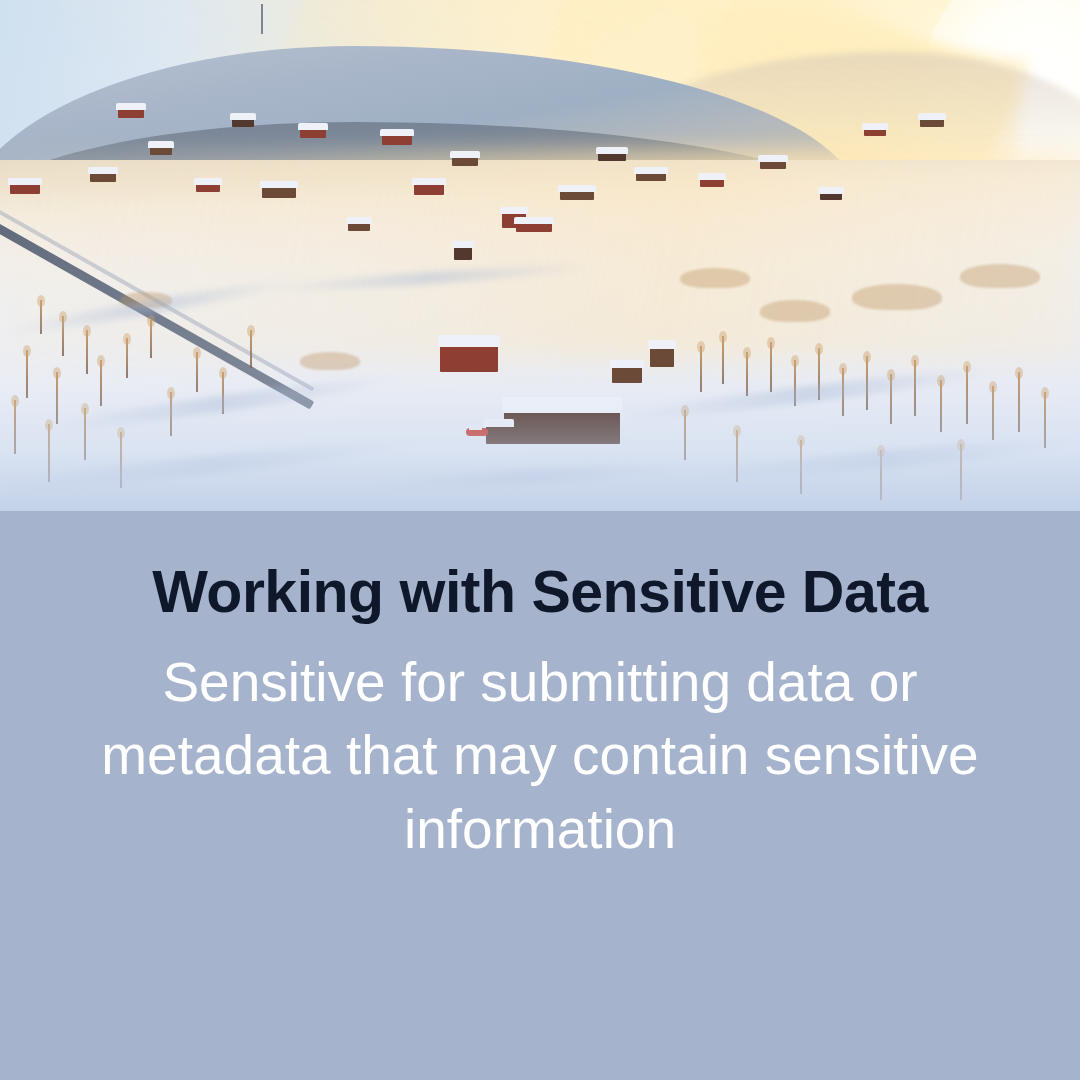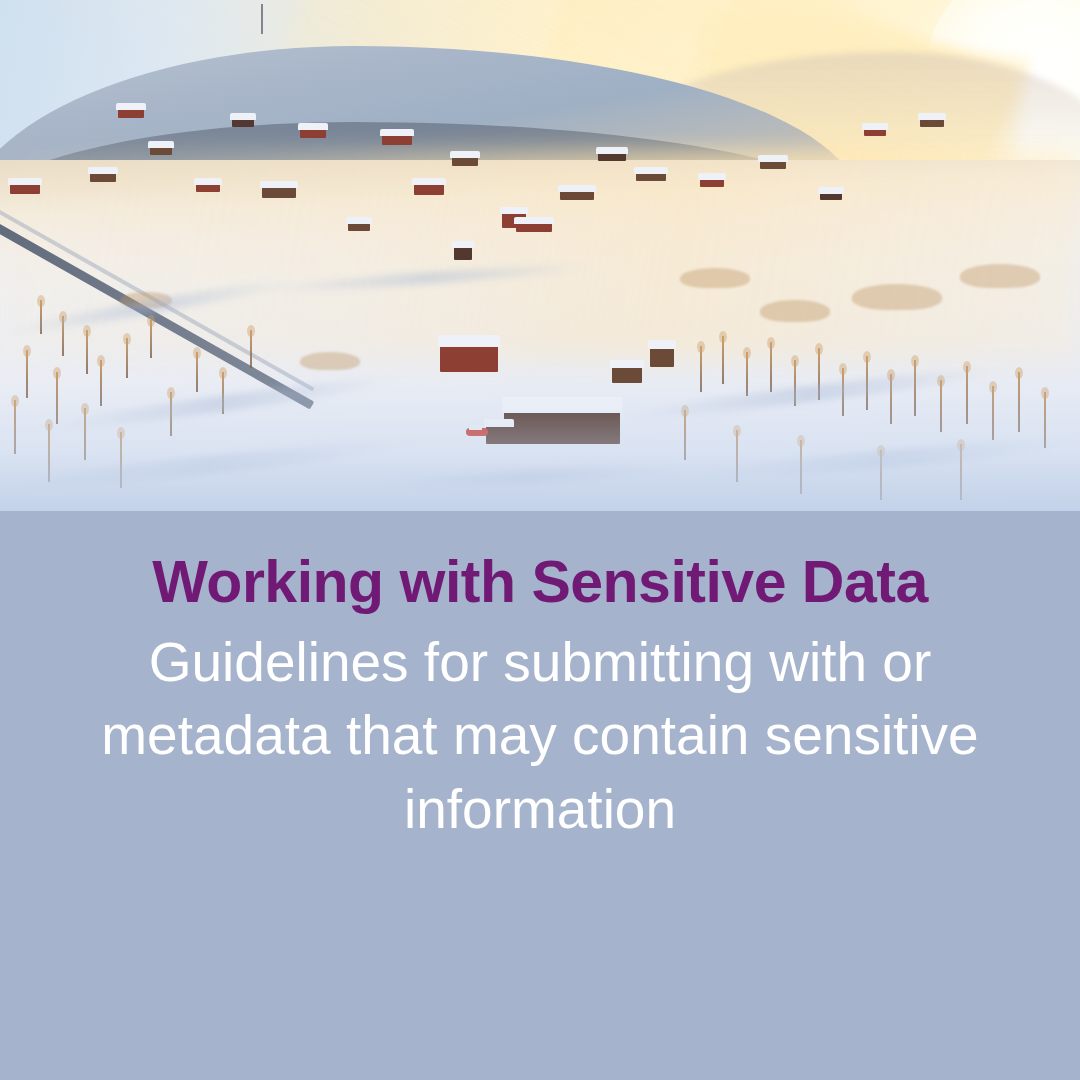--- a/index.html
+++ b/index.html
@@ -276,27 +276,27 @@
     height: 569px;
     background: #a6b3cc;
     display: flex;
     flex-direction: column;
     align-items: center;
     box-sizing: border-box;
     padding: 32px 40px 0 40px;
   }
 
   #title {
-    color: #701a75;
+    color: #0f172a;
     font-size: 59px;
     font-weight: bold;
     line-height: 1.06;
     letter-spacing: -0.5px;
     text-align: left;
-    margin: 8px;
+    margin: 18px;
     white-space: nowrap;
   }
 
   #subtitle {
     color: #ffffff;
     font-size: 55px;
     font-weight: normal;
     line-height: 1.34;
     text-align: center;
     margin: 4px 0 0 0;
@@ -473,16 +473,16 @@
     <div class="streak" style="left:700px; top:450px; width:380px; height:18px; transform:rotate(-5deg);"></div>
     <div class="streak" style="left:260px; top:272px; width:340px; height:12px; transform:rotate(-4deg);"></div>
     <div class="streak" style="left:380px; top:470px; width:300px; height:14px; transform:rotate(-3deg);"></div>
 
     <div class="snow-cool-bottom"></div>
     <div class="photo-fade"></div>
   </div>
 
   <div id="panel">
     <h1 id="title">Working with Sensitive Data</h1>
-    <p id="subtitle">Guidelines for submitting with or metadata that may contain sensitive information</p>
+    <p id="subtitle">Sensitive for submitting data or metadata that may contain sensitive information</p>
   </div>
 
 </div>
 
 </body></html>

